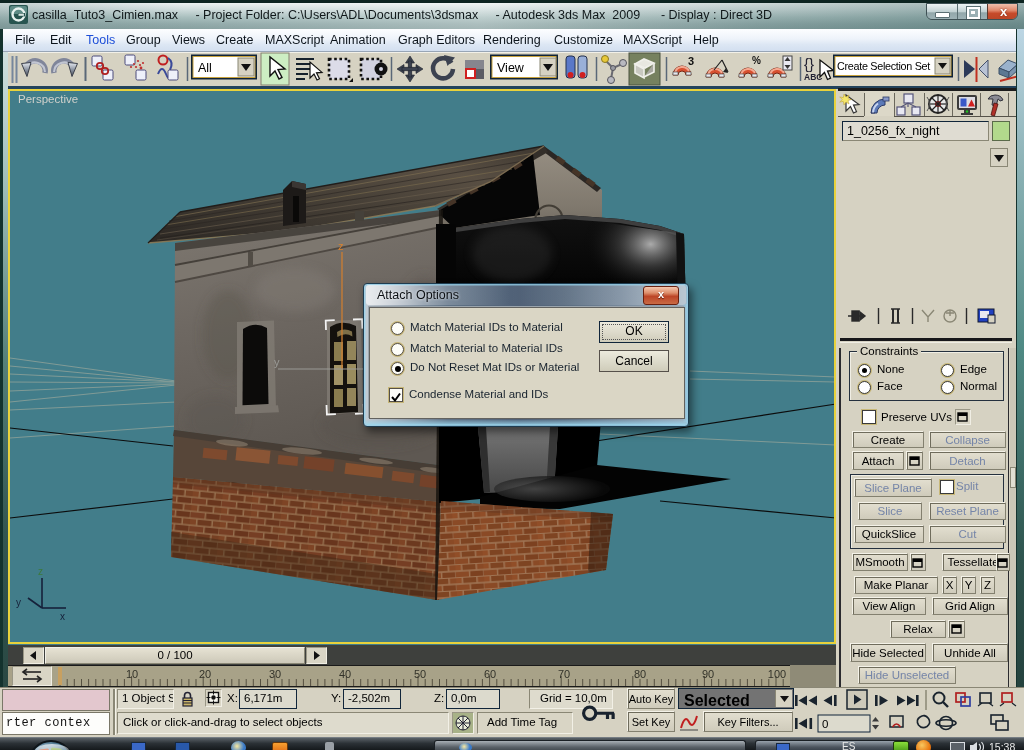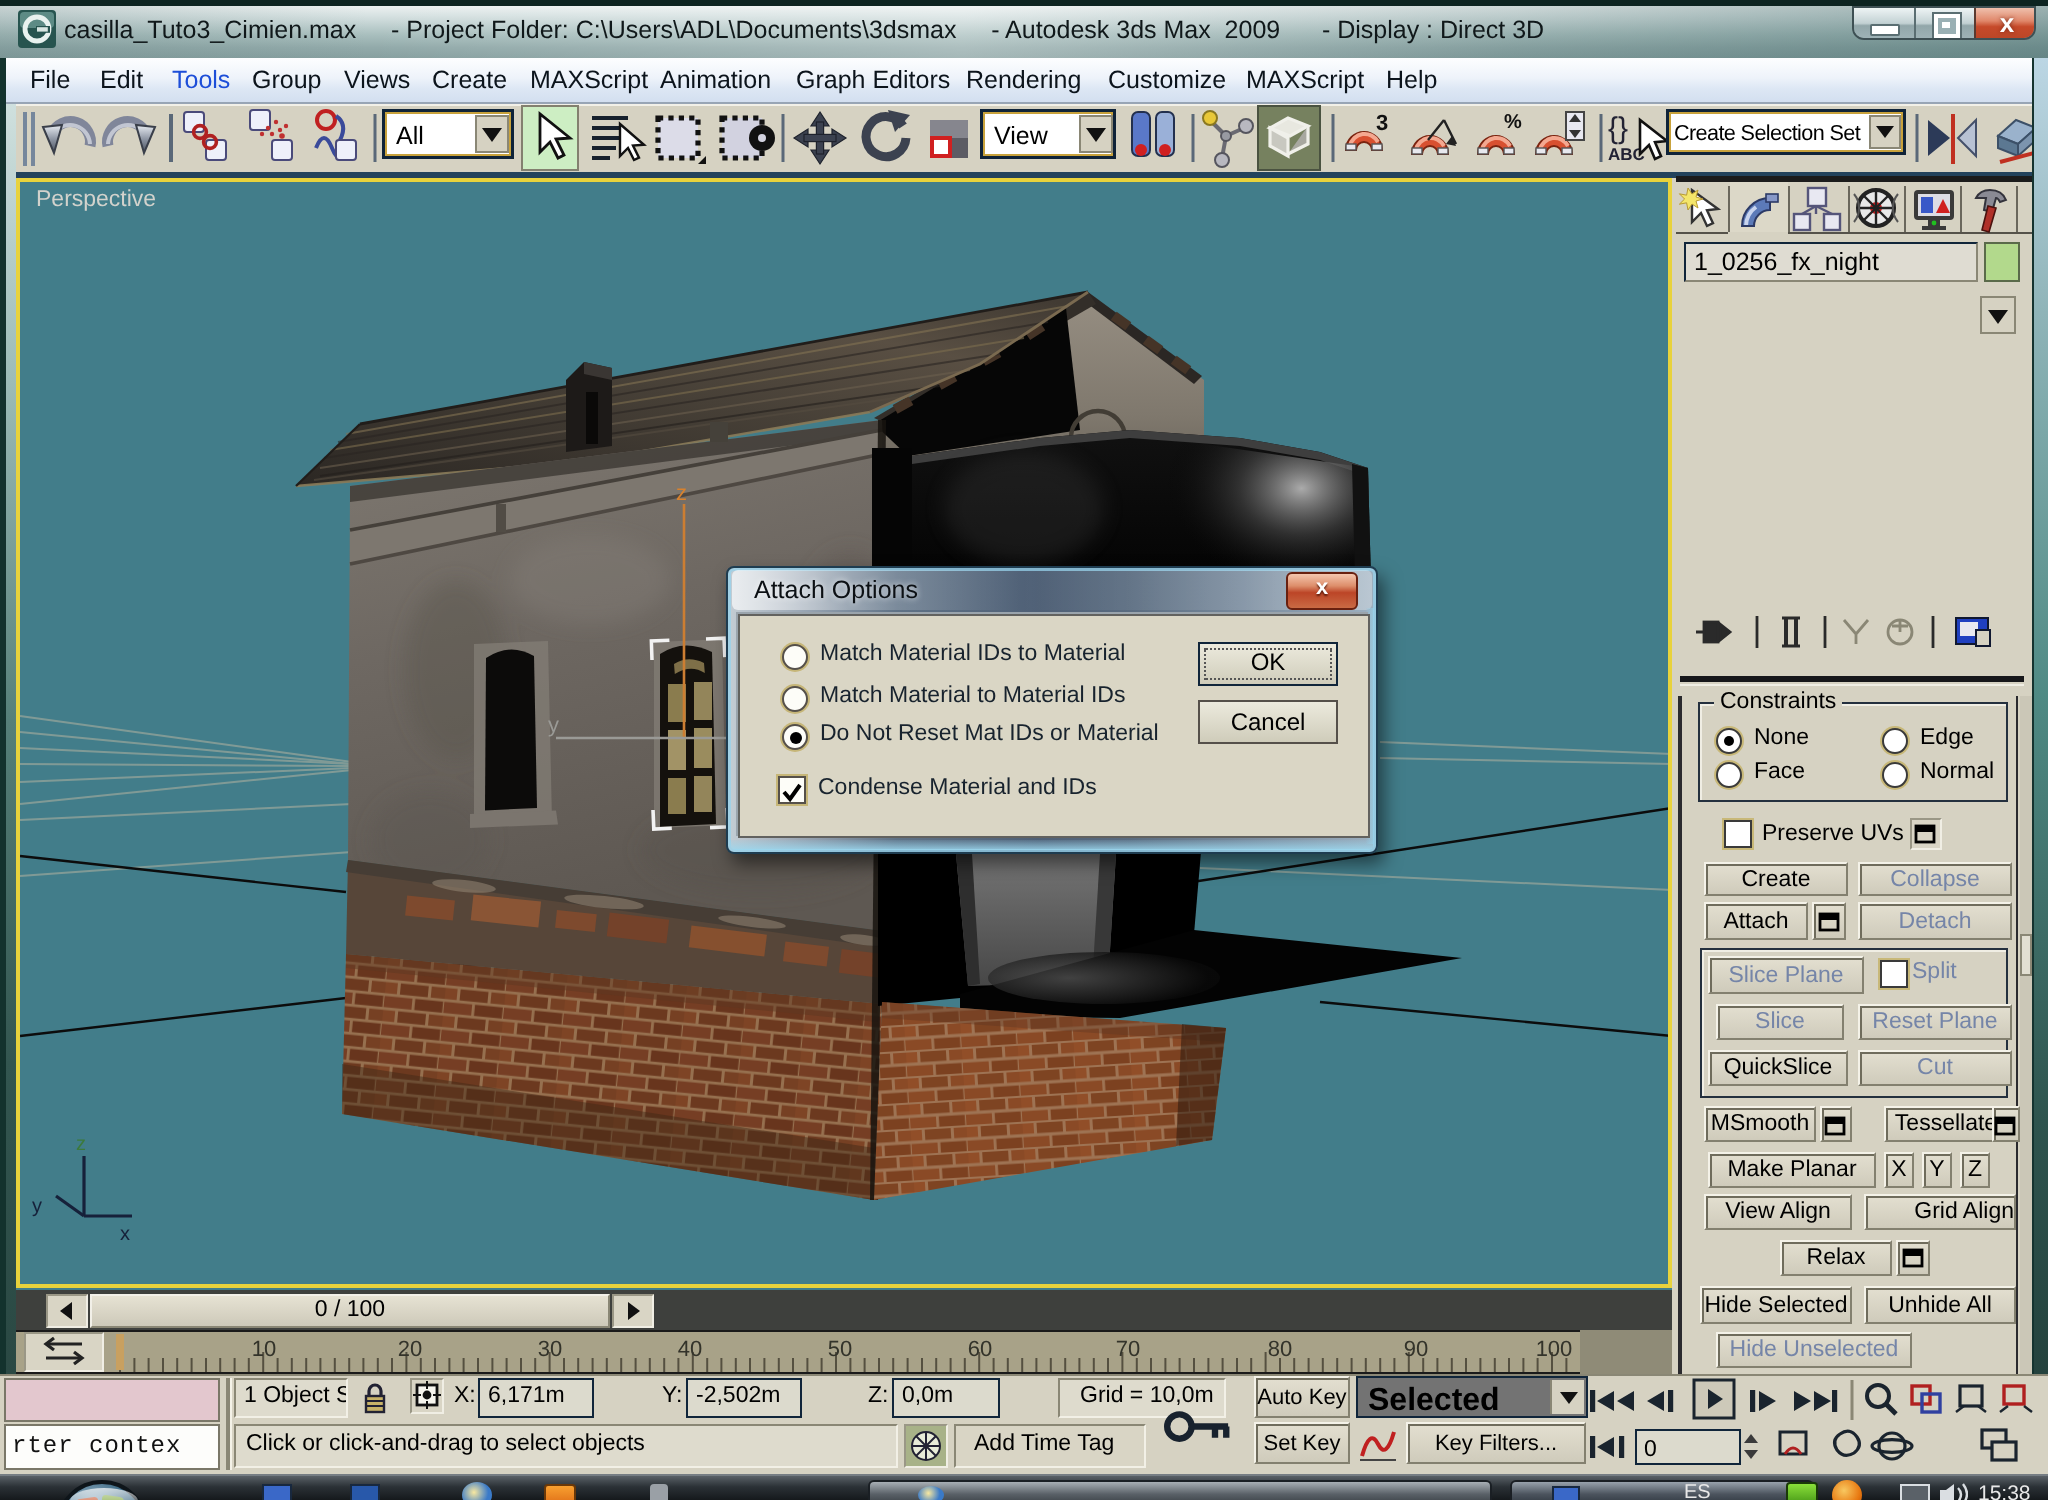--- a/index.html
+++ b/index.html
@@ -594,21 +594,21 @@
 <div class="btn" style="left:104px;top:465px;width:62px;height:18px;line-height:17px;">Tessellate</div>
 <div class="btn" style="left:158px;top:465px;width:14px;height:18px;"><svg width="12" height="16">
         <rect x="1" y="5" width="9" height="8" fill="none" stroke="#000" stroke-width="1.4"></rect>
         <rect x="1" y="5" width="9" height="3" fill="#000"></rect>
       </svg></div>
 <div class="btn" style="left:16px;top:488px;width:84px;height:18px;line-height:17px;">Make Planar</div>
 <div class="btn" style="left:104px;top:488px;width:15px;height:18px;line-height:17px;">X</div>
 <div class="btn" style="left:123px;top:488px;width:15px;height:18px;line-height:17px;">Y</div>
 <div class="btn" style="left:142px;top:488px;width:15px;height:18px;line-height:17px;">Z</div>
 <div class="btn" style="left:14px;top:509px;width:74px;height:18px;line-height:17px;">View Align</div>
-<div class="btn" style="left:94px;top:509px;width:76px;height:18px;line-height:17px;text-align:right;">Grid Align</div>
+<div class="btn" style="left:94px;top:509px;width:76px;height:18px;line-height:17px;">Grid Align</div>
 <div class="btn" style="left:52px;top:532px;width:56px;height:18px;line-height:17px;">Relax</div>
 <div class="btn" style="left:110px;top:532px;width:17px;height:18px;"><svg width="15" height="16">
         <rect x="3" y="4" width="9" height="8" fill="none" stroke="#000" stroke-width="1.4"></rect>
         <rect x="3" y="4" width="9" height="3" fill="#000"></rect>
       </svg></div>
 <div class="btn" style="left:12px;top:555px;width:76px;height:19px;line-height:18px;">Hide Selected</div>
 <div class="btn" style="left:94px;top:555px;width:76px;height:19px;line-height:18px;">Unhide All</div>
 <div class="btn" style="left:20px;top:578px;width:98px;height:18px;line-height:17px;color:#7585a8;">Hide Unselected</div>
 
 <div class="abs" style="left:172px;top:260px;width:6px;height:339px;background:#cbc7b7;"></div>

